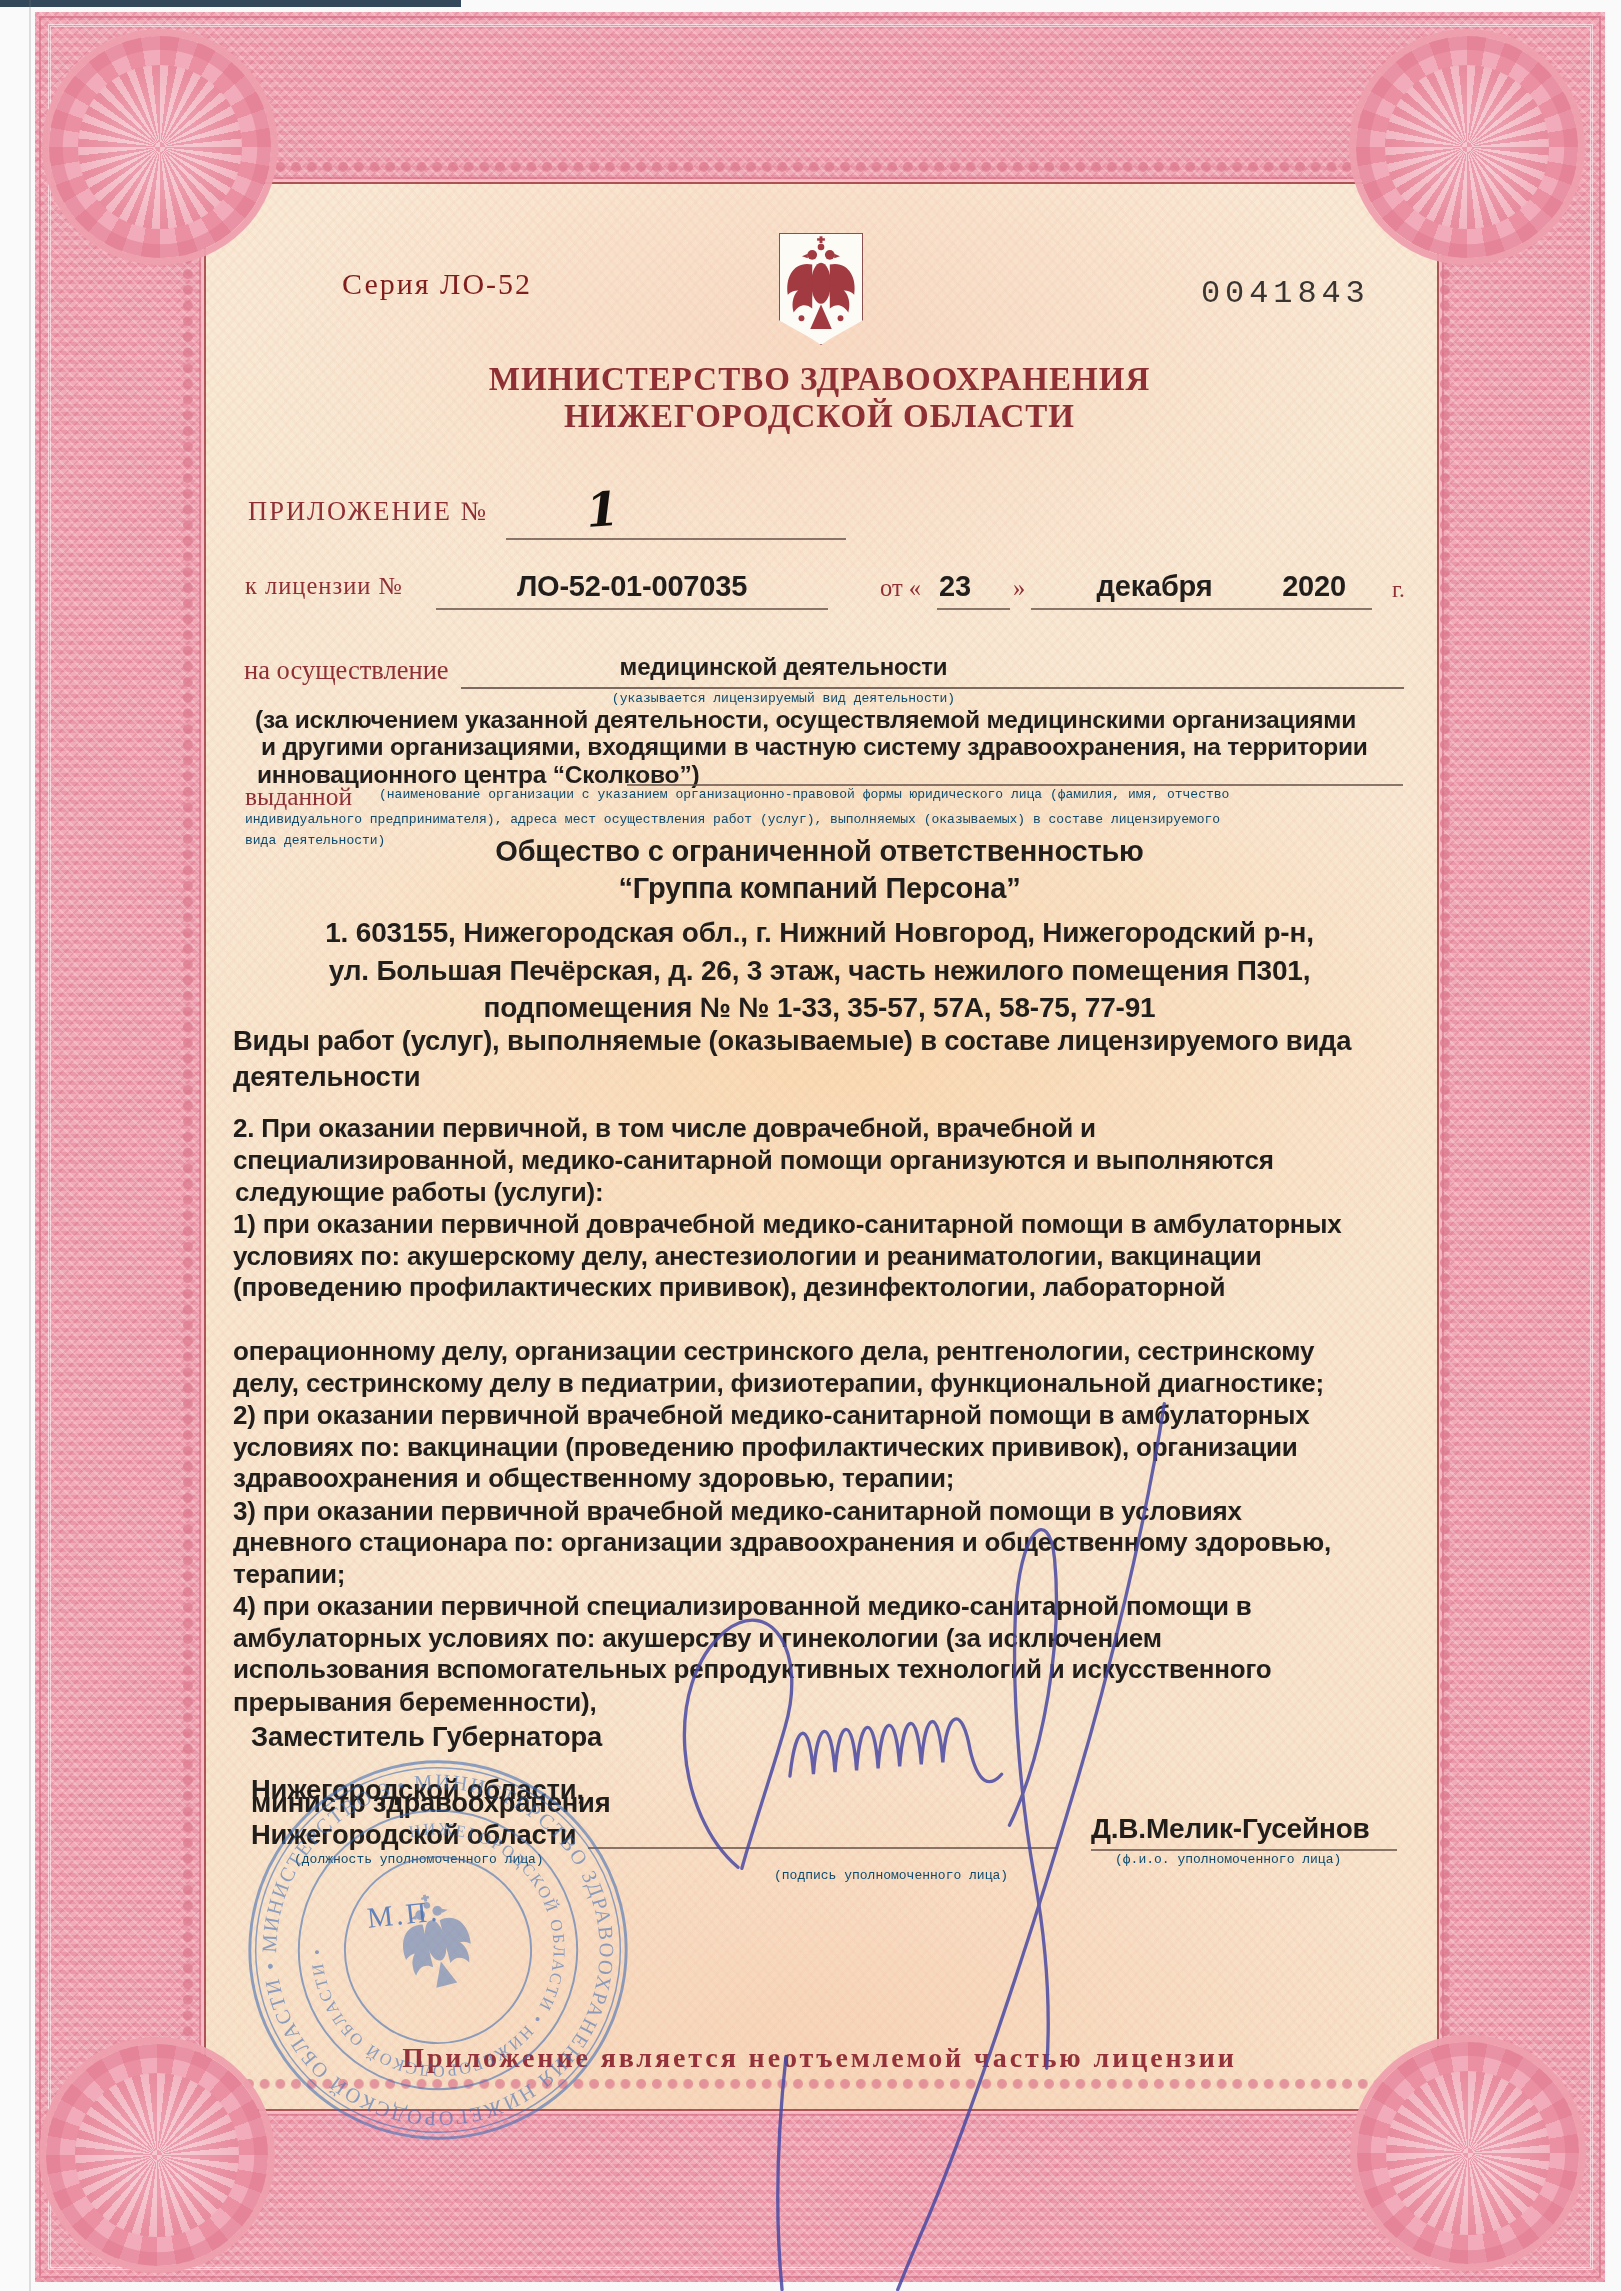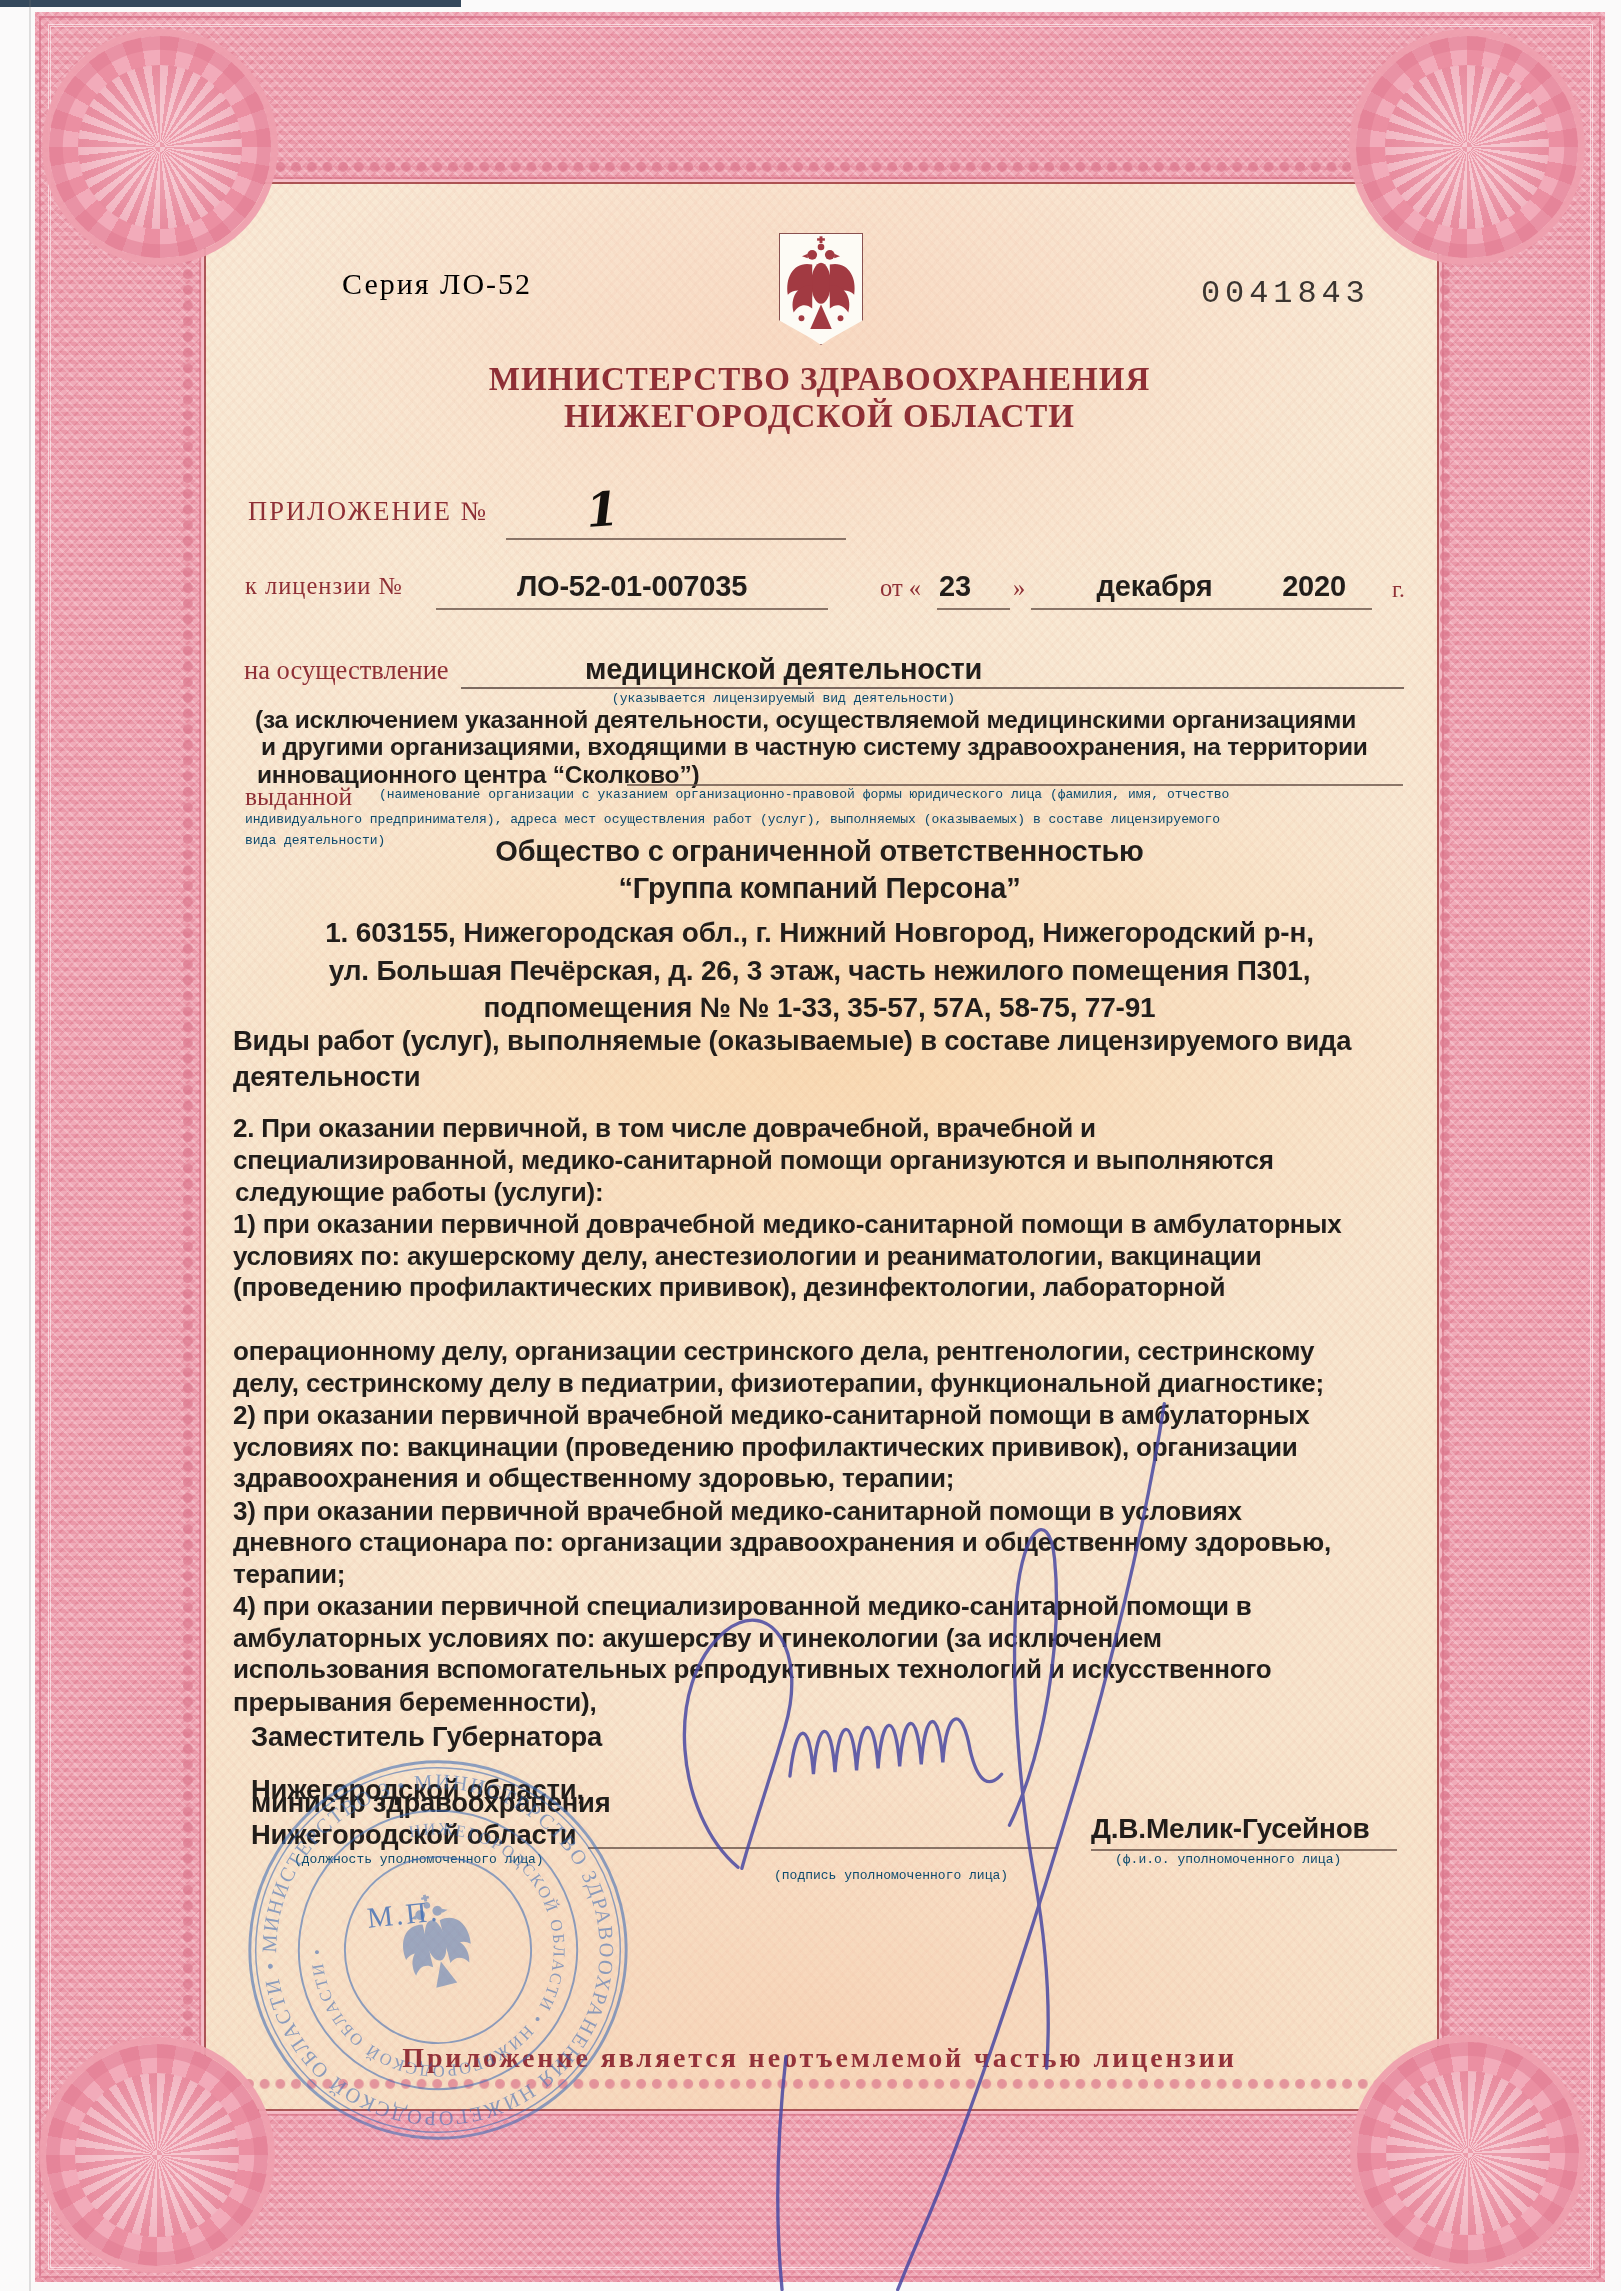--- a/index.html
+++ b/index.html
@@ -68,21 +68,21 @@
   <div class="lace h" style="top:159px;"></div>
   <div class="lace h" style="top:2076px;"></div>
   <div class="lace v" style="left:180px;"></div>
   <div class="lace v" style="left:1437px;"></div>
 
   <div class="rosette" style="left:49px;top:36px;"></div>
   <div class="rosette" style="left:1356px;top:36px;"></div>
   <div class="rosette" style="left:46px;top:2044px;"></div>
   <div class="rosette" style="left:1357px;top:2042px;"></div>
 
-  <div class="t red-serif" style="left:342px;top:267px;font-size:30px;letter-spacing:2px;color:#000000;">Серия  ЛО-52</div>
+  <div class="t red-serif" style="left:342px;top:267px;font-size:30px;letter-spacing:2px;color:#7f1d1d;">Серия  ЛО-52</div>
 
   <div class="emblem">
     <svg width="82" height="110" viewBox="0 0 84 112">
       <g fill="#a23a42">
         <rect x="40.5" y="2" width="3" height="7"></rect>
           <rect x="38" y="4" width="8" height="2.5"></rect>
         <circle cx="42" cy="13" r="3.4"></circle>
         <circle cx="33" cy="21" r="5"></circle>
           <path d="M28.5 20 l-6 2.5 6 2 z"></path>
         <circle cx="51" cy="21" r="5"></circle>
@@ -114,21 +114,21 @@
   <div class="t red-serif" style="left:880px;top:574px;font-size:24.5px;">от «</div>
   <div class="t black-bold" style="left:939px;top:570px;width:69px;text-align:left;font-size:29px;">23</div>
   <div class="rule" style="left:937px;top:608px;width:73px;"></div>
   <div class="t red-serif" style="left:1013px;top:574px;font-size:24.5px;">»</div>
   <div class="t black-bold" style="left:1059px;top:570px;width:191px;text-align:center;font-size:29px;">декабря</div>
   <div class="t black-bold" style="left:1259px;top:570px;width:110px;text-align:center;font-size:29px;">2020</div>
   <div class="rule" style="left:1031px;top:608px;width:341px;"></div>
   <div class="t red-serif" style="left:1392px;top:576px;font-size:23.5px;">г.</div>
 
   <div class="t red-serif" style="left:244px;top:655px;font-size:26.5px;">на осуществление</div>
-  <div class="t black-bold" style="left:470px;top:653px;width:627px;text-align:center;font-size:29px;">медицинской деятельности</div>
+  <div class="t black-bold" style="left:470px;top:653px;width:627px;text-align:center;font-size:24px;">медицинской деятельности</div>
   <div class="rule" style="left:461px;top:687px;width:943px;background:#5d4a44;"></div>
   <div class="t small-red" style="left:470px;top:691px;width:627px;text-align:center;">(указывается лицензируемый вид деятельности)</div>
 
   <div class="t black-bold" style="left:255px;top:706px;font-size:24.5px;">(за исключением указанной деятельности, осуществляемой медицинскими организациями</div>
   <div class="t black-bold" style="left:261px;top:733px;font-size:24.5px;">и другими организациями, входящими в частную систему здравоохранения, на территории</div>
   <div class="t black-bold" style="left:257px;top:761px;font-size:24.5px;">инновационного центра “Сколково”)</div>
   <div class="rule" style="left:627px;top:784px;width:776px;"></div>
 
   <div class="t red-serif" style="left:245px;top:782px;font-size:25.5px;">выданной</div>
   <div class="t small-red" style="left:379px;top:787px;">(наименование организации с указанием организационно-правовой формы юридического лица (фамилия, имя, отчество</div>

